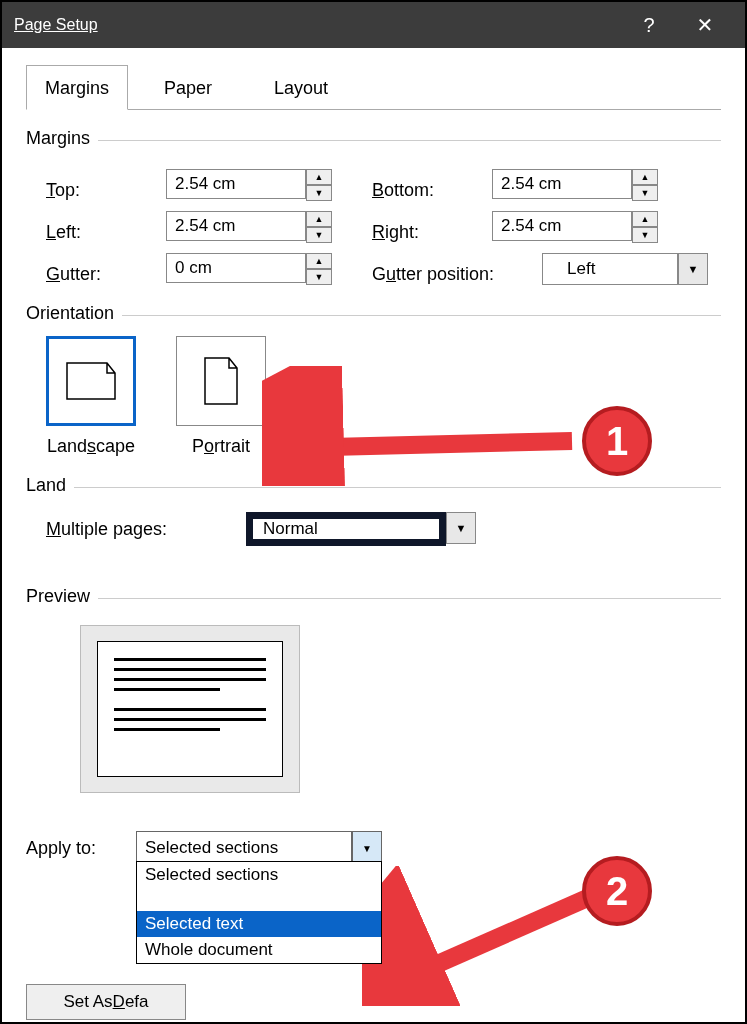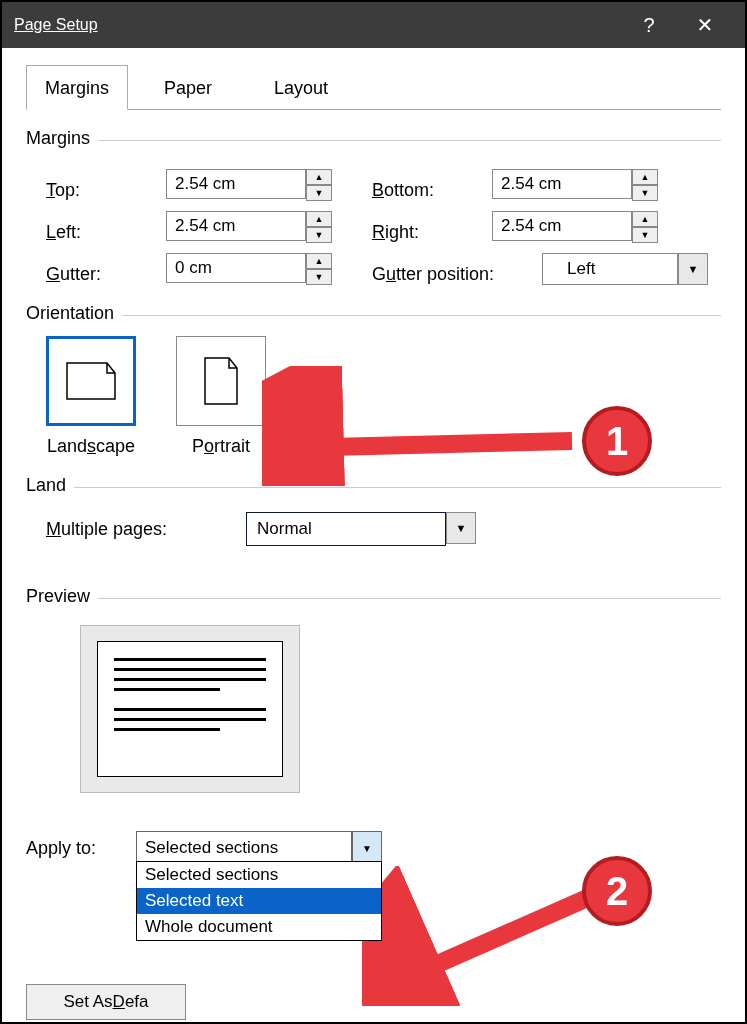--- a/index.html
+++ b/index.html
@@ -35,35 +35,35 @@
   
   .orient-row { display:flex; gap:40px; padding:12px 0 0 20px;}
   .orient-item { text-align:center;}
   .orient-box { width:90px; height:90px; border:1px solid #888; display:flex; align-items:center; justify-content:center;}
   .orient-box.selected { border:3px solid #0a64c8;}
   .orient-text { margin-top:10px; font-size:18px;}
   
   .pages-row { display:flex; align-items:center; padding:16px 0 0 20px;}
   .pages-label { width:200px; font-size:18px;}
   .dd-wide { display:flex; width:230px; height:34px;}
-  .dd-wide .dd-val { flex:1; border:1px solid #0f172a; font-size:17px; padding:0 10px; display:flex; align-items:center;}
+  .dd-wide .dd-val { flex:1; border:7px solid #0f172a; font-size:17px; padding:0 10px; display:flex; align-items:center;}
   
   .preview-box { margin:18px 0 0 54px; width:220px; height:168px; border:1px solid #bbb; background:#e9e9e9; display:flex; align-items:center; justify-content:center;}
   .preview-page { width:186px; height:136px; background:#fff; border:1px solid #000; padding:16px 16px;}
   .pline { height:3px; background:#000; margin-bottom:7px;}
   .pline.short { width:70%;}
   
   .apply-row { display:flex; align-items:center; padding:4px 0 0 0; position:relative; margin-top:34px;}
   .apply-label { width:110px; font-size:18px;}
   .apply-dd { display:flex; width:246px; height:34px;}
   .apply-dd .dd-val { flex:1; border:1px solid #666; padding:0 8px; display:flex; align-items:center; font-size:17px;}
   .apply-dd .dd-btn2 { width:30px; height:34px; border:1px solid #666; background:#d6e8f7; display:flex; align-items:center; justify-content:center; font-size:10px;}
   .dd-list { position:absolute; left:110px; top:34px; width:246px; border:1px solid #000; background:#fff; z-index:5;}
   .dd-item { padding:3px 8px; font-size:17px;}
-  .dd-item.sel { background:#0a64c8; color:#fff;}
+  .dd-item.sel { background:#0a64c8; color:#fff;margin-top:23px;}
   
   .footer { position:absolute; left:24px; right:24px; bottom:20px; display:flex; justify-content:space-between; align-items:flex-end;}
   .btn { height:36px; min-width:114px; border:1px solid #888; background:#efefef; font-size:17px; display:inline-flex; align-items:center; justify-content:center; padding:0 28px;}
   .btn.primary { border:2px solid #0a64c8;}
   .footer-right { display:flex; gap:28px;}
   .annotation-badge { width:70px; height:70px; border-radius:50%; background:#e8383d; border:4px solid #b51c20; color:#fff; font-weight:800; font-size:40px; display:flex; align-items:center; justify-content:center; position:absolute; font-family:Arial,sans-serif;}
   svg.arrow { position:absolute; pointer-events:none;}
 </style>
 </head>
 <body>

